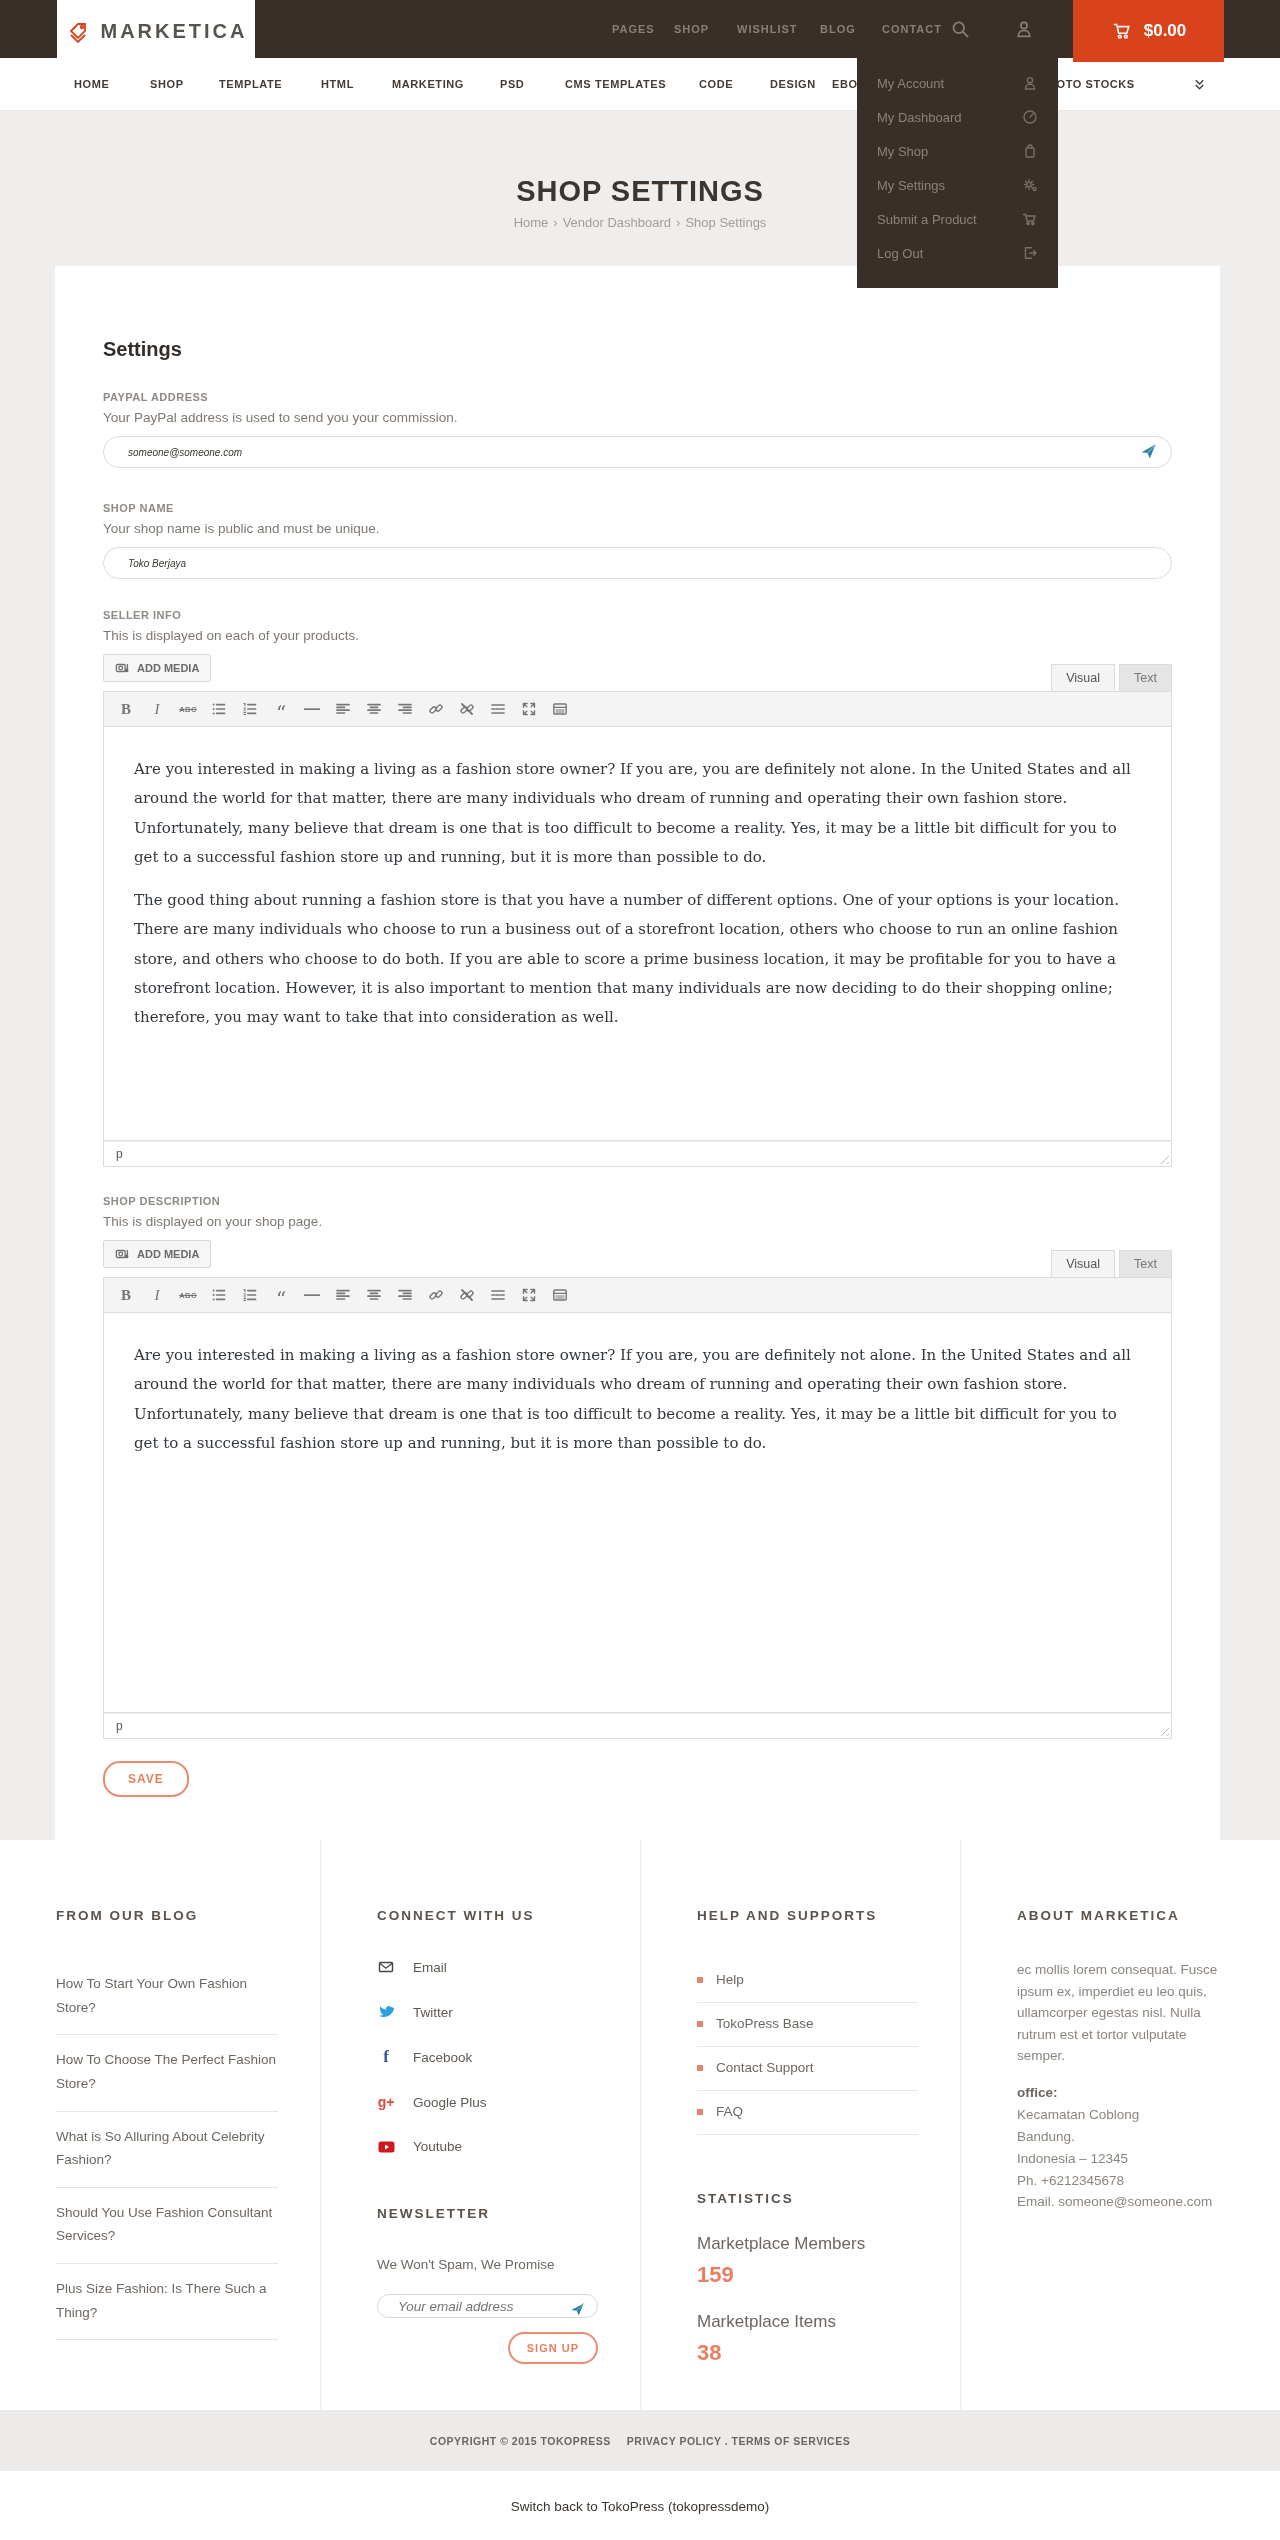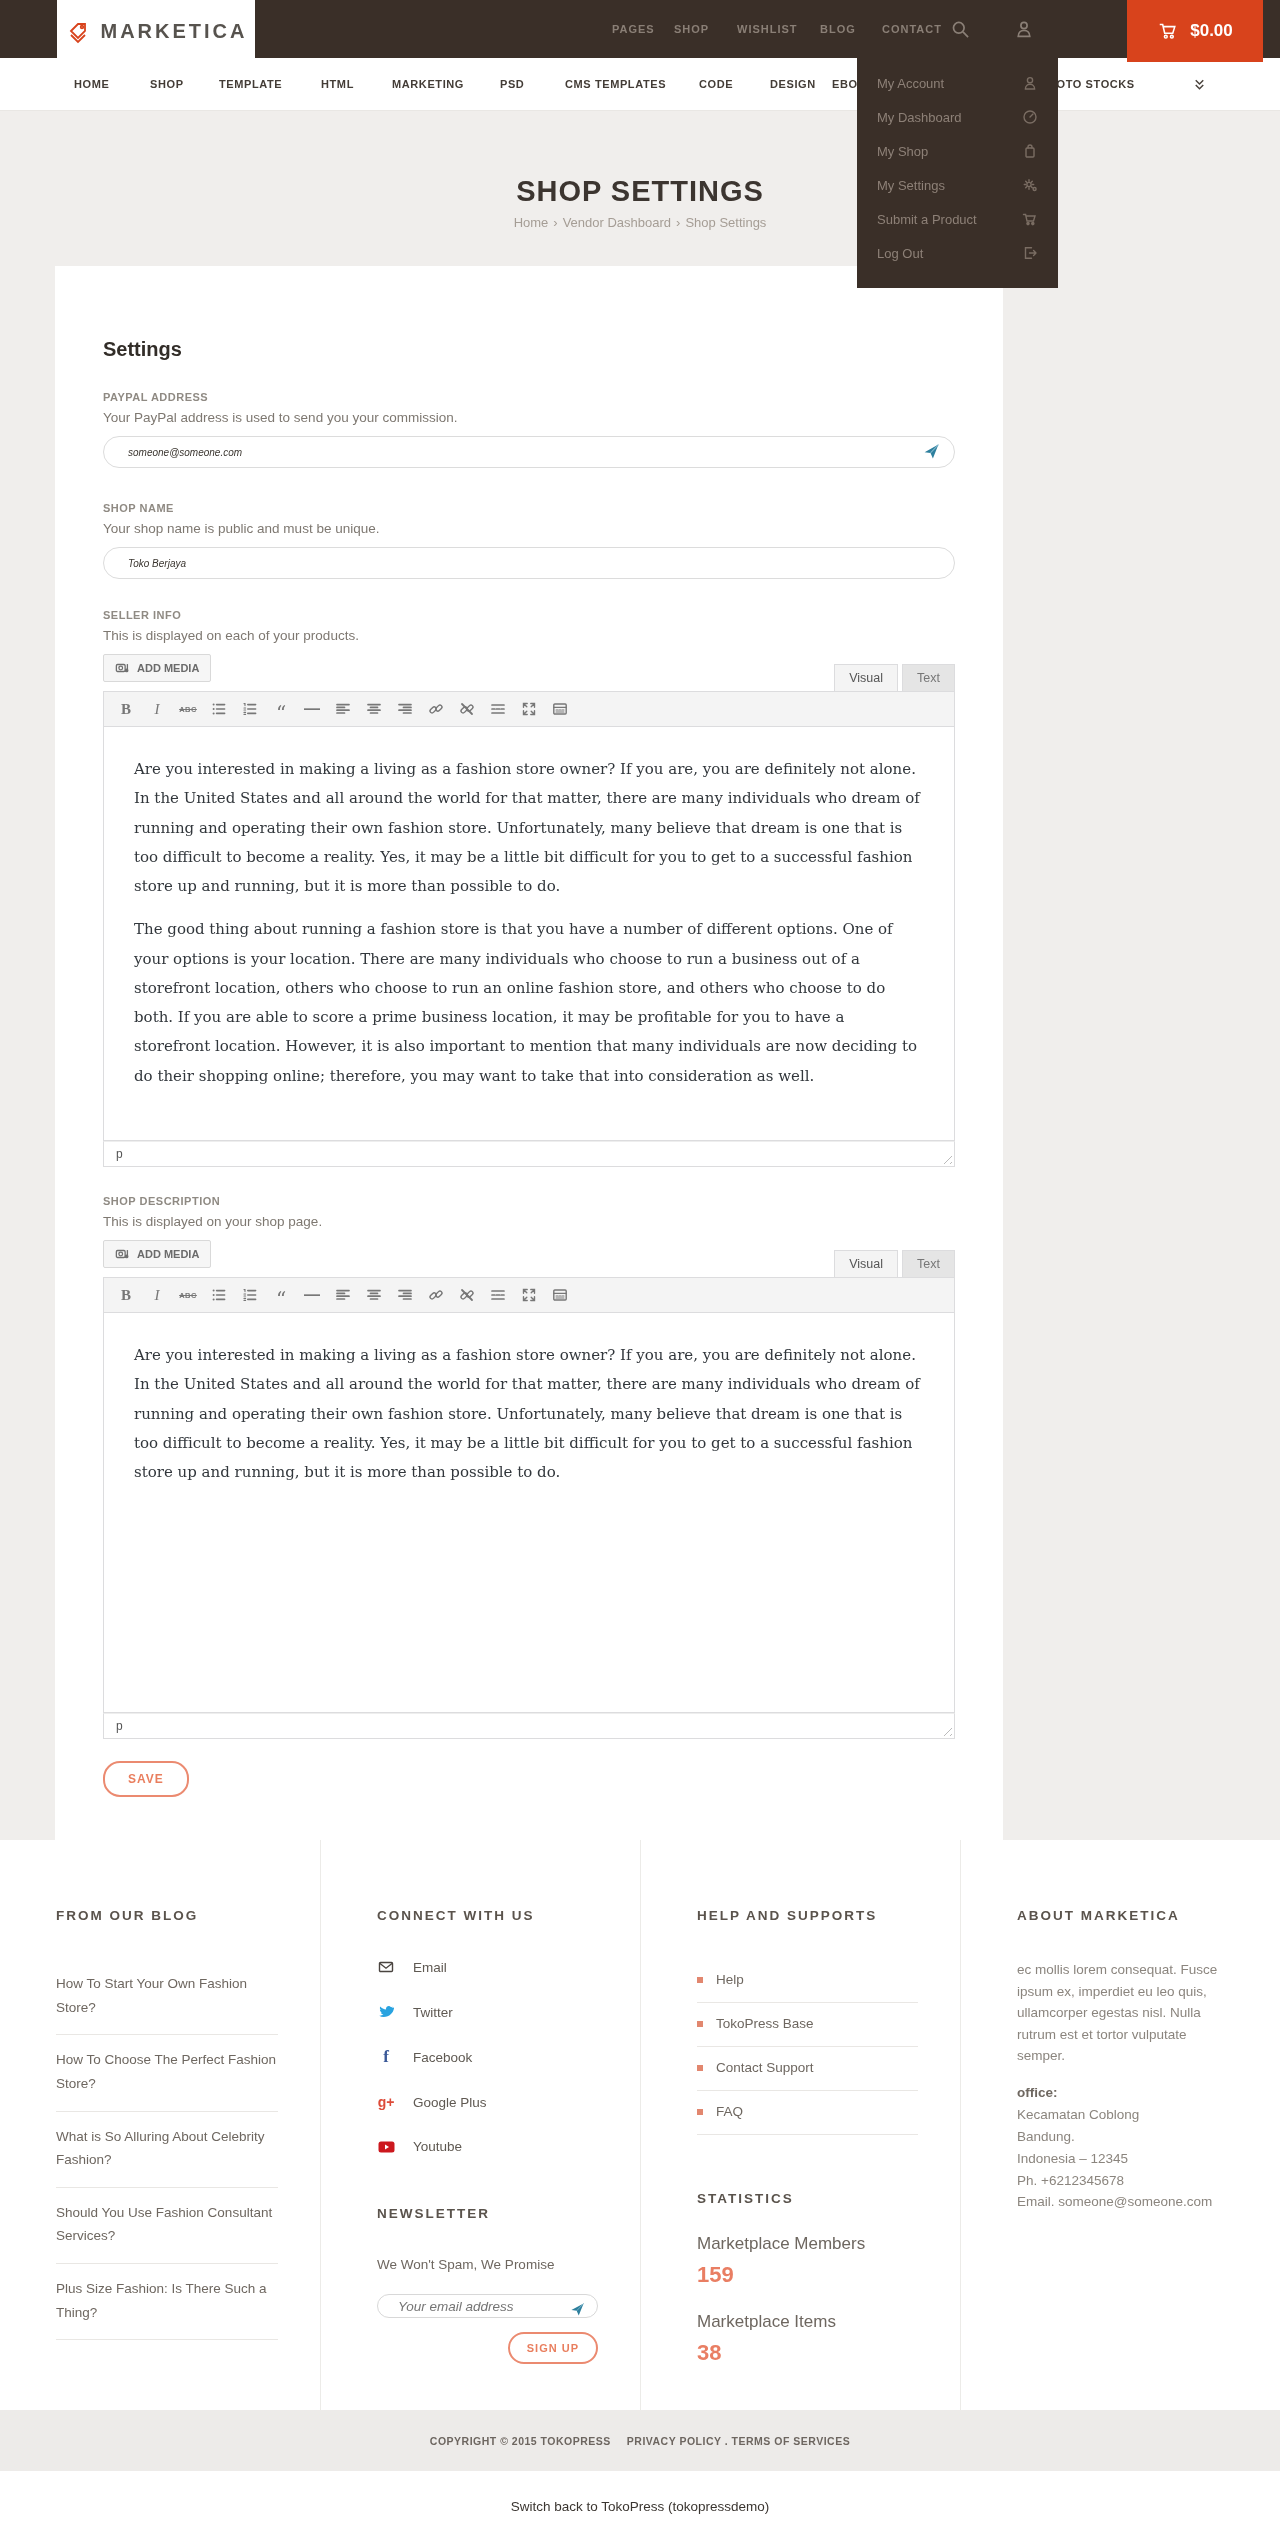--- a/index.html
+++ b/index.html
@@ -4,36 +4,36 @@
 <style>
   html,body{margin:0;padding:0;}
   body{width:1280px;height:2540px;font-family:"Liberation Sans",sans-serif;background:#ffffff;color:#46403a;position:relative;overflow:hidden;}
   svg{display:block}
   
   .site-header{position:relative;height:58px;background:#3a2f28;z-index:30;}
   .logo-box{position:absolute;left:57px;top:0;width:198px;height:62px;background:#fff;display:flex;align-items:center;justify-content:center;gap:10px;z-index:35;}
   .logo-text{font-weight:bold;font-size:20px;letter-spacing:3px;color:#57534e;}
   .top-nav-item{position:absolute;top:0;height:58px;display:flex;align-items:center;font-size:11px;font-weight:bold;letter-spacing:1px;color:#8a7f76;cursor:pointer;white-space:nowrap;}
   .hdr-icon{position:absolute;top:0;height:58px;display:flex;align-items:center;color:#8a7f76;cursor:pointer;}
-  .cart-btn{position:absolute;left:1127px;top:0;width:136px;height:62px;background:#d8431c;color:#fff;display:flex;align-items:center;justify-content:center;gap:11px;font-size:17px;font-weight:bold;cursor:pointer;}
+  .cart-btn{position:absolute;left:1073px;top:0;width:151px;height:62px;background:#d8431c;color:#fff;display:flex;align-items:center;justify-content:center;gap:11px;font-size:17px;font-weight:bold;cursor:pointer;}
   
   .nav2{position:relative;height:52px;background:#fff;border-bottom:1px solid #e9e7e4;z-index:10;}
   .nav2-item{position:absolute;top:0;height:52px;display:flex;align-items:center;font-size:11px;font-weight:bold;letter-spacing:.6px;color:#433c36;cursor:pointer;white-space:nowrap;}
   .nav2-chevron{position:absolute;left:1192px;top:0;height:52px;display:flex;align-items:center;color:#4a433d;cursor:pointer;}
   
   .user-menu{position:absolute;left:857px;top:58px;width:201px;background:#3a2f28;z-index:40;padding:8px 0 18px;}
   .menu-item{display:flex;align-items:center;justify-content:space-between;padding:9px 20px;color:#8d8077;font-size:13px;cursor:pointer;}
   .menu-item .mi-icon{color:#7a6d63;}
   
   .main{background:#f0eeec;height:1729px;box-sizing:border-box;padding-top:64px;}
   .page-title{margin:0;text-align:center;font-size:29px;font-weight:bold;letter-spacing:1px;color:#3c3530;}
   .breadcrumb{text-align:center;font-size:13px;color:#a59d95;margin-top:7px;}
   .breadcrumb .sep{margin:0 5px;}
   
-  .card{background:#fff;width:948px;margin:36px 0 0 55px;min-height:1546px;box-sizing:border-box;padding:72px 48px 50px;}
+  .card{background:#fff;width:1165px;margin:36px 0 0 55px;min-height:1546px;box-sizing:border-box;padding:72px 48px 50px;}
   .settings-h{margin:0 0 30px;font-size:20px;font-weight:bold;color:#322d28;}
   .fld-label{display:block;font-size:11px;font-weight:bold;letter-spacing:.5px;color:#8f8a83;margin-bottom:7px;}
   .fld-desc{font-size:13.5px;color:#7e7871;margin-bottom:11px;}
   .pill-wrap{position:relative;margin-bottom:34px;}
   .pill-input{width:100%;box-sizing:border-box;height:32px;border:1px solid #dcdcdc;border-radius:16px;padding:0 44px 0 24px;font-style:italic;font-size:10px;color:#3a352f;background:#fff;outline:none;font-family:"Liberation Sans",sans-serif;}
   .pill-icon{position:absolute;right:15px;top:7px;color:#2d7f9d;}
   
   .editor{margin-top:2px;}
   .editor-top{display:flex;justify-content:space-between;align-items:flex-end;}
   .add-media{display:inline-flex;align-items:center;gap:7px;border:1px solid #d9d9d9;background:#f6f6f6;border-radius:2px;padding:6px 11px;font-size:11px;font-weight:bold;color:#6b6b6b;cursor:pointer;margin-bottom:9px;}

